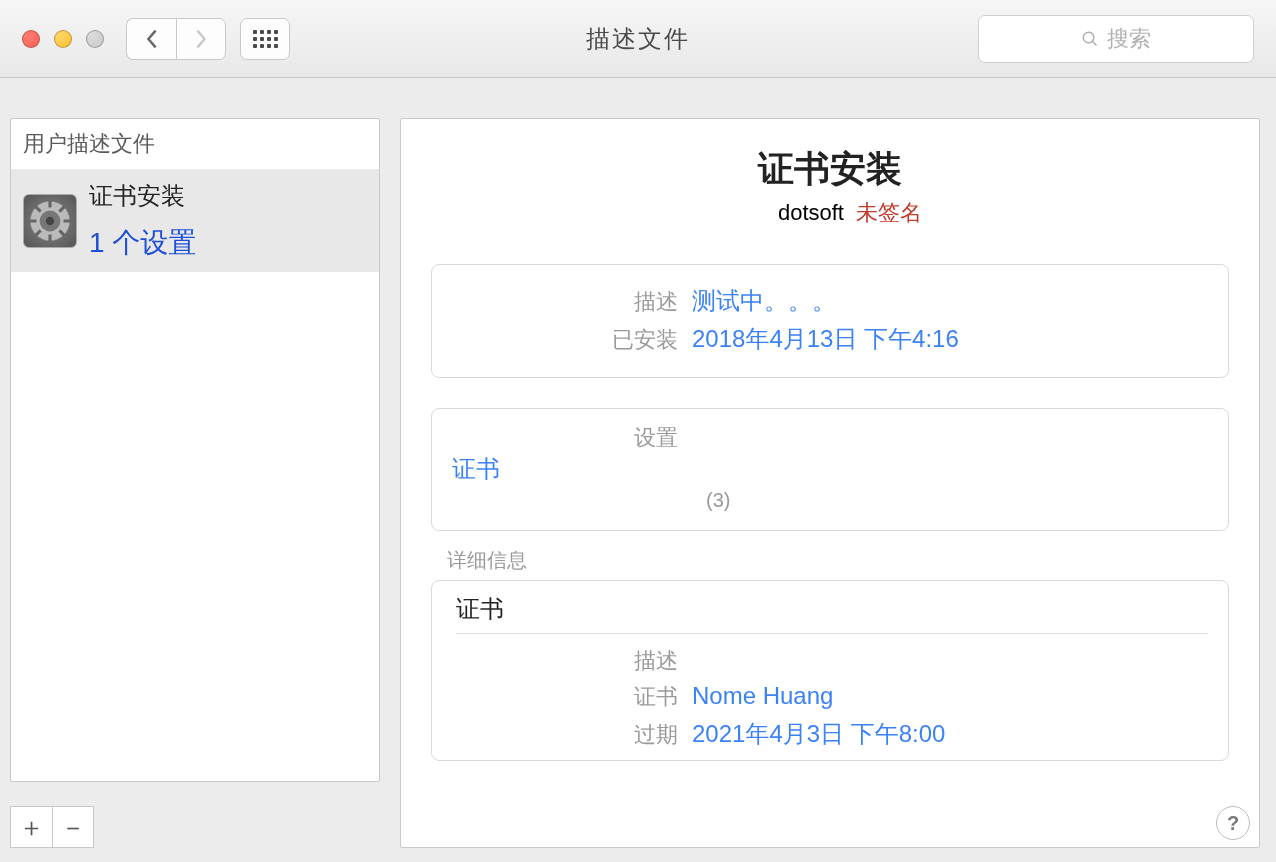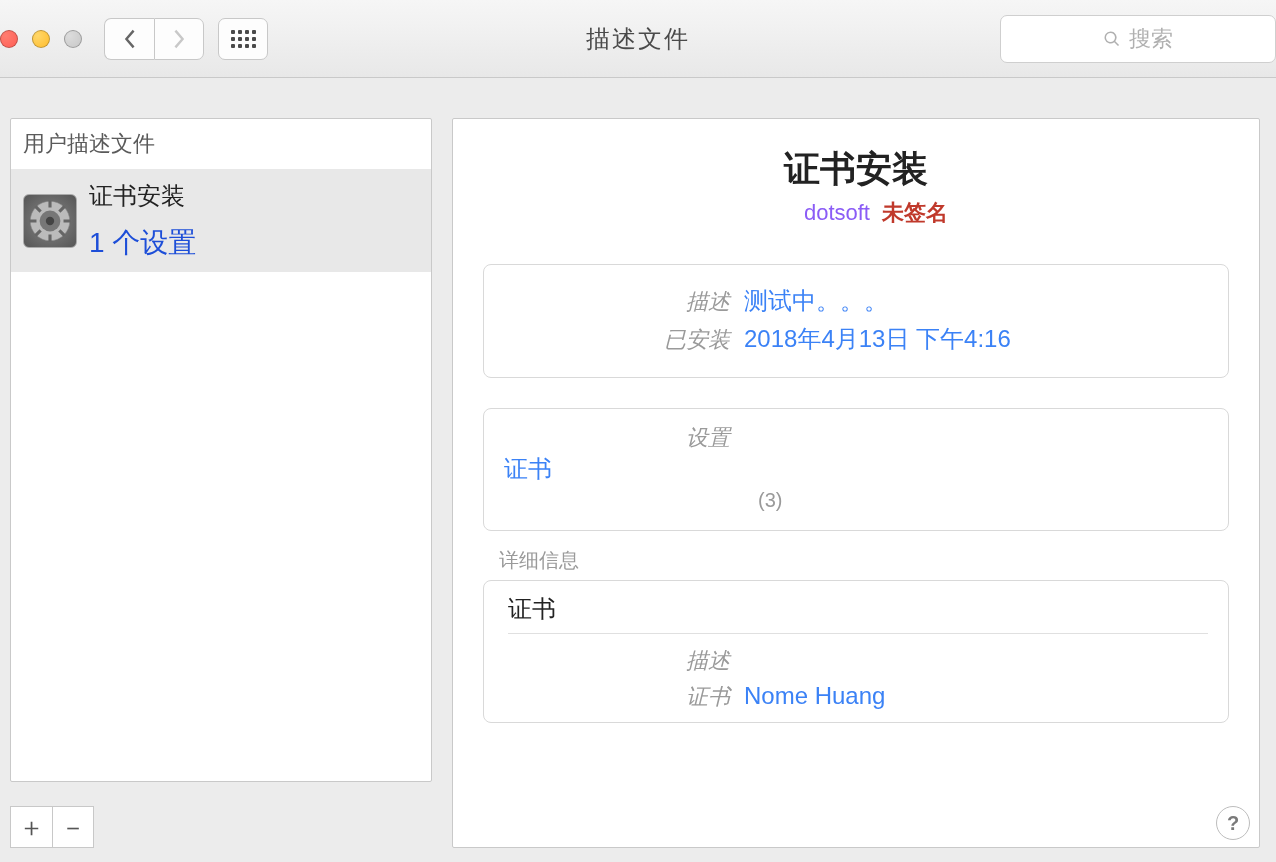--- a/index.html
+++ b/index.html
@@ -10,21 +10,21 @@
       height: 862px;
       overflow: hidden;
       color: #333;
     }
     .titlebar {
       height: 78px;
       background: linear-gradient(#f6f6f6, #e8e8e8);
       border-bottom: 1px solid #c9c9c9;
       display: flex;
       align-items: center;
-      padding: 0 0;
+      padding: 0 22px;
       position: relative;
     }
     .traffic-lights { display: flex; gap: 14px; margin-right: 22px; }
     .tl { width: 18px; height: 18px; border-radius: 50%; border: 0.5px solid rgba(0,0,0,0.25); }
     .tl.red { background: radial-gradient(circle at 30% 30%, #ff7d70, #ff5f56); }
     .tl.yellow { background: radial-gradient(circle at 30% 30%, #ffd76a, #ffbd2e); }
     .tl.gray { background: radial-gradient(circle at 30% 30%, #dcdcdc, #c8c8c8); }
     .navbtns {
       display: flex; margin-right: 14px;
     }
@@ -41,21 +41,21 @@
     .dotgrid span { width:4px;height:4px;background:#4a4a4a;border-radius:1px; }
     .window-title { position:absolute; left:50%; transform:translateX(-50%); font-size:24px; color:#4a4a4a; letter-spacing:2px;}
     .searchbox {
       margin-left:auto; width:276px; height:48px; background:#fff; border:1px solid #cfcfcf; border-radius:7px; display:flex;align-items:center;justify-content:center; gap:8px; color:#b0b0b0; font-size:22px;
     }
     .searchbox svg { width:18px;height:18px; fill:#b0b0b0; }
 
     .content { display:flex; position:absolute; top:78px; bottom:0; left:0; right:0;}
 
     .sidebar {
-      width:422px; margin:40px 10px 80px 10px; background:#fff; border:1px solid #c9c9c9; border-radius:2px; display:flex; flex-direction:column;
+      width:370px; margin:40px 10px 80px 10px; background:#fff; border:1px solid #c9c9c9; border-radius:2px; display:flex; flex-direction:column;
     }
     .sidebar-header { font-size:22px; color:#5a5a5a; padding:10px 12px; border-bottom:1px solid #e8e8e8; }
     .profile-item {
       display:flex; align-items:center; padding:10px 12px; background:#e8e8e8; gap:12px;
     }
     .gear-icon {
       width:54px; height:54px; border-radius:6px; background: radial-gradient(circle,#888,#555); border:1px solid #aaa; display:flex;align-items:center;justify-content:center;
       overflow:hidden;
     }
     .gear-icon svg { width:70px;height:70px; }
@@ -68,28 +68,28 @@
     .sqbtn {
       width:42px;height:42px; background:#fff; border:1px solid #c8c8c8; display:flex;align-items:center;justify-content:center; font-size:26px; color:#555;
     }
     .sqbtn:first-child{ border-right:none; }
 
     .main {
       flex:1; margin:40px 16px 14px 10px; background:#fff; border:1px solid #c9c9c9; border-radius:2px; padding:26px 30px 10px 30px; overflow:hidden;
     }
     .main-title { text-align:center; font-size:36px; font-weight:600; color:#222; }
     .main-sub { text-align:center; margin-top:4px; font-size:22px; }
-    .main-sub .org { color:#8b5cf6;margin-left:40px; }
-    .main-sub .status { color:#c0392b; font-weight:700; margin-left:6px;}
+    .main-sub .org { color:#000000;margin-left:40px; }
+    .main-sub .status { color:#c0392b; font-weight:400; margin-left:6px;}
 
     .info-card {
       border:1px solid #d9d9d9; border-radius:8px; padding:14px 20px 16px 20px; margin-top:36px;
     }
     .info-row { display:flex; align-items:baseline; margin:6px 0; font-size:24px;}
-    .info-label { width:240px; text-align:right; color:#9a9a9a; font-size:22px; padding-right:14px;font-style:italic;}
+    .info-label { width:240px; text-align:right; color:#9a9a9a; font-size:22px; padding-right:14px;}
     .info-value { color:#3b82f6; font-size:24px;}
 
     .settings-card {
       border:1px solid #d9d9d9; border-radius:8px; padding:14px 20px 18px 20px; margin-top:30px;
     }
     .settings-row { display:flex; align-items:baseline; font-size:24px;flex-direction:column;}
     .paren { color:#9a9a9a; font-size:20px; margin-left:254px; margin-top:4px;}
 
     .section-label { color:#9a9a9a; font-size:20px; margin:16px 0 6px 16px;}
     .details-card {
@@ -206,20 +206,24 @@
     <div class="section-label">详细信息</div>
     <div class="details-card">
       <div class="details-header">证书</div>
       <div class="info-row">
         <div class="info-label">描述</div>
       </div>
       <div class="info-row">
         <div class="info-label">证书</div>
         <div class="info-value">Nome Huang</div>
       </div>
+      <div class="info-row">
+        <div class="info-label">过期</div>
+        <div class="info-value">2021年4月3日 下午8:00</div>
+      </div>
     </div>
   </div>
 
   <div class="footer-controls">
     <div class="sqbtn">＋</div>
     <div class="sqbtn">－</div>
   </div>
 
   <div class="help-btn">?</div>
 </div>

